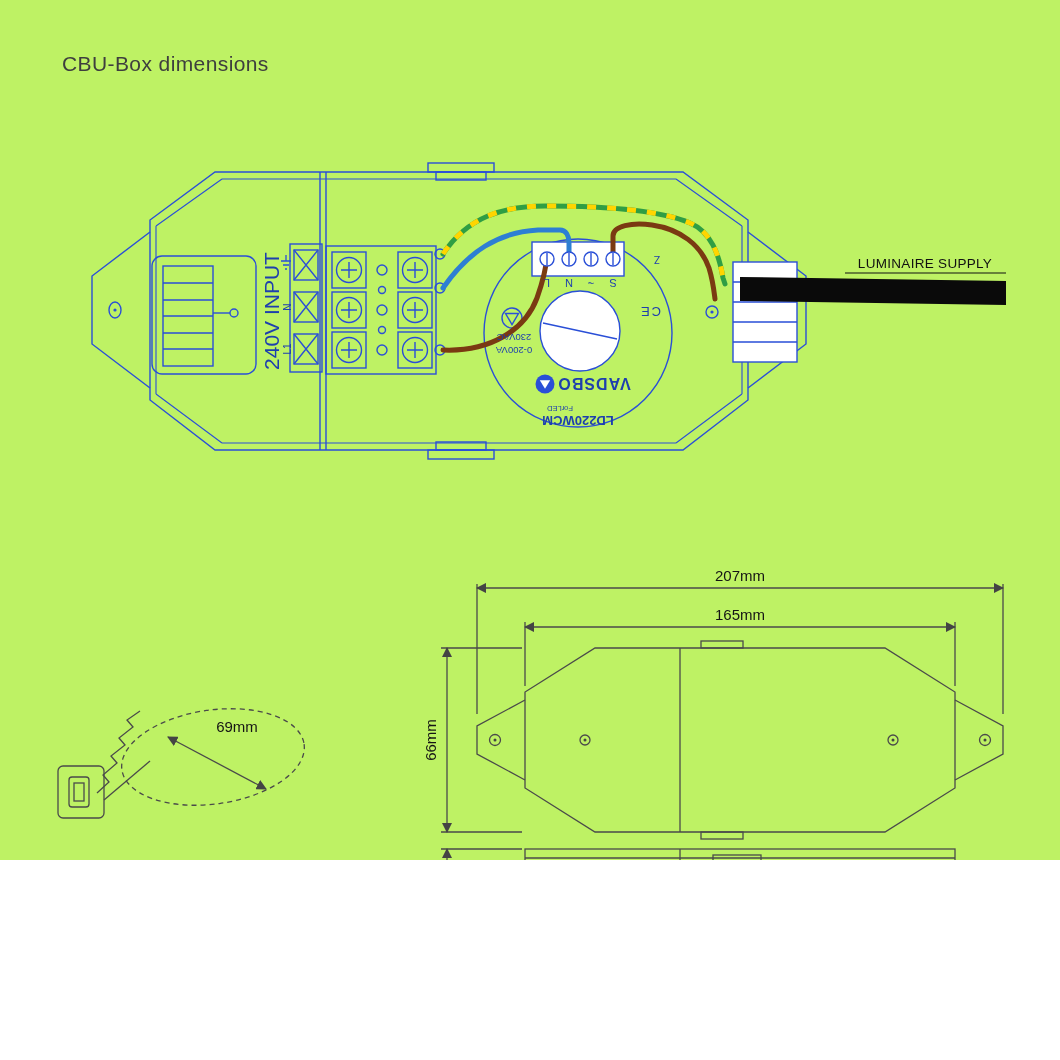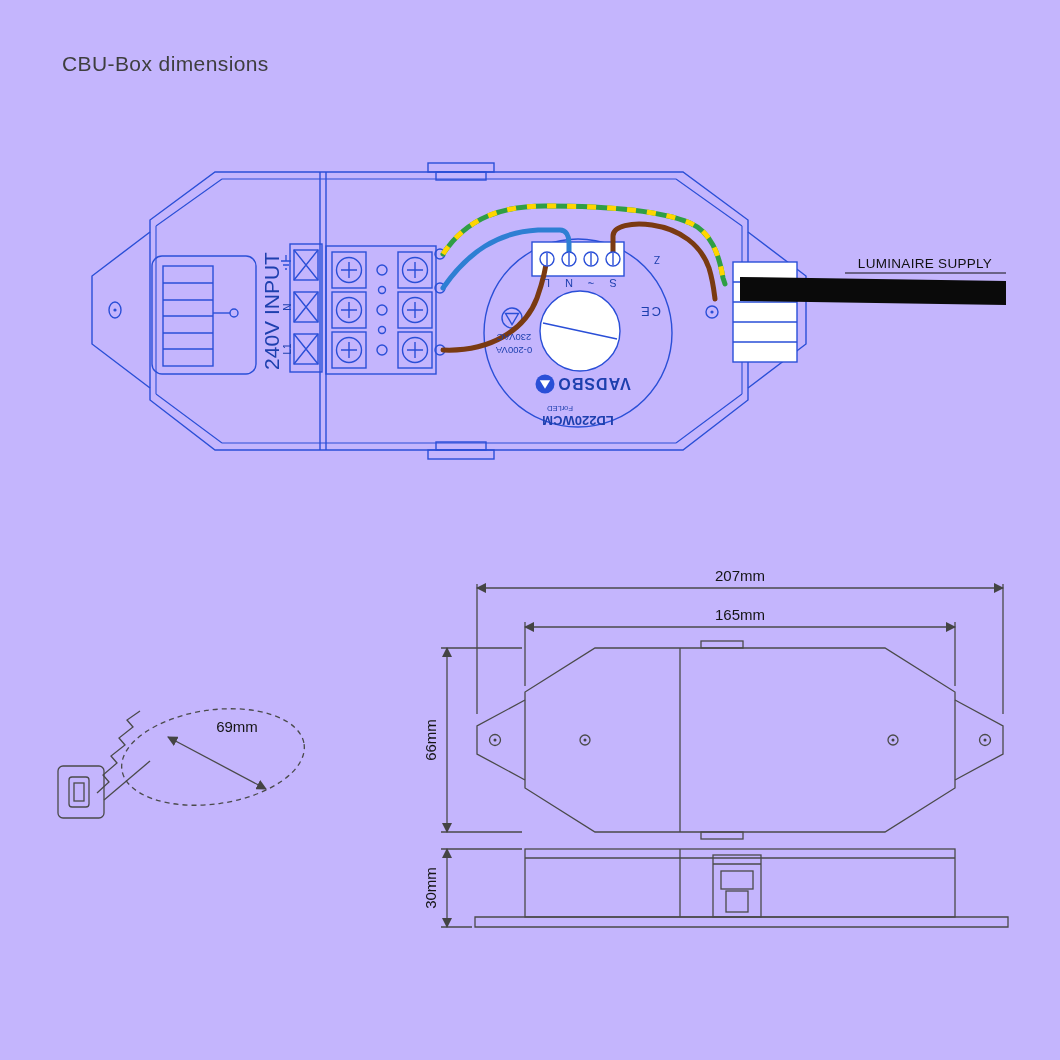--- a/index.html
+++ b/index.html
@@ -1,16 +1,16 @@
 <!DOCTYPE html>
 <html><head>
 <meta charset="utf-8">
 <style>
   html,body{margin:0;padding:0;background:#fff;}
-  #stage{position:relative;width:1060px;height:1060px;background:#c4b5fd;overflow:hidden;
+  #stage{position:relative;width:1060px;height:860px;background:#bef264;overflow:hidden;
          font-family:"Liberation Sans",sans-serif;}
   #page-title{position:absolute;left:62px;top:52px;font-size:21px;color:#3e3e3e;
               letter-spacing:.4px;}
   svg{position:absolute;left:0;top:0;}
   .blue{stroke:#2a4fd7;fill:none;stroke-width:1.4;}
   .bluethin{stroke:#2a4fd7;fill:none;stroke-width:1.1;}
   .bluefill{fill:#2a4fd7;stroke:none;}
   .bluetext{fill:#1d3fae;stroke:none;font-family:"Liberation Sans",sans-serif;}
   .blktext{fill:#111;stroke:none;font-family:"Liberation Sans",sans-serif;}
   .dim{stroke:#4a4a4a;fill:none;stroke-width:1.3;}

